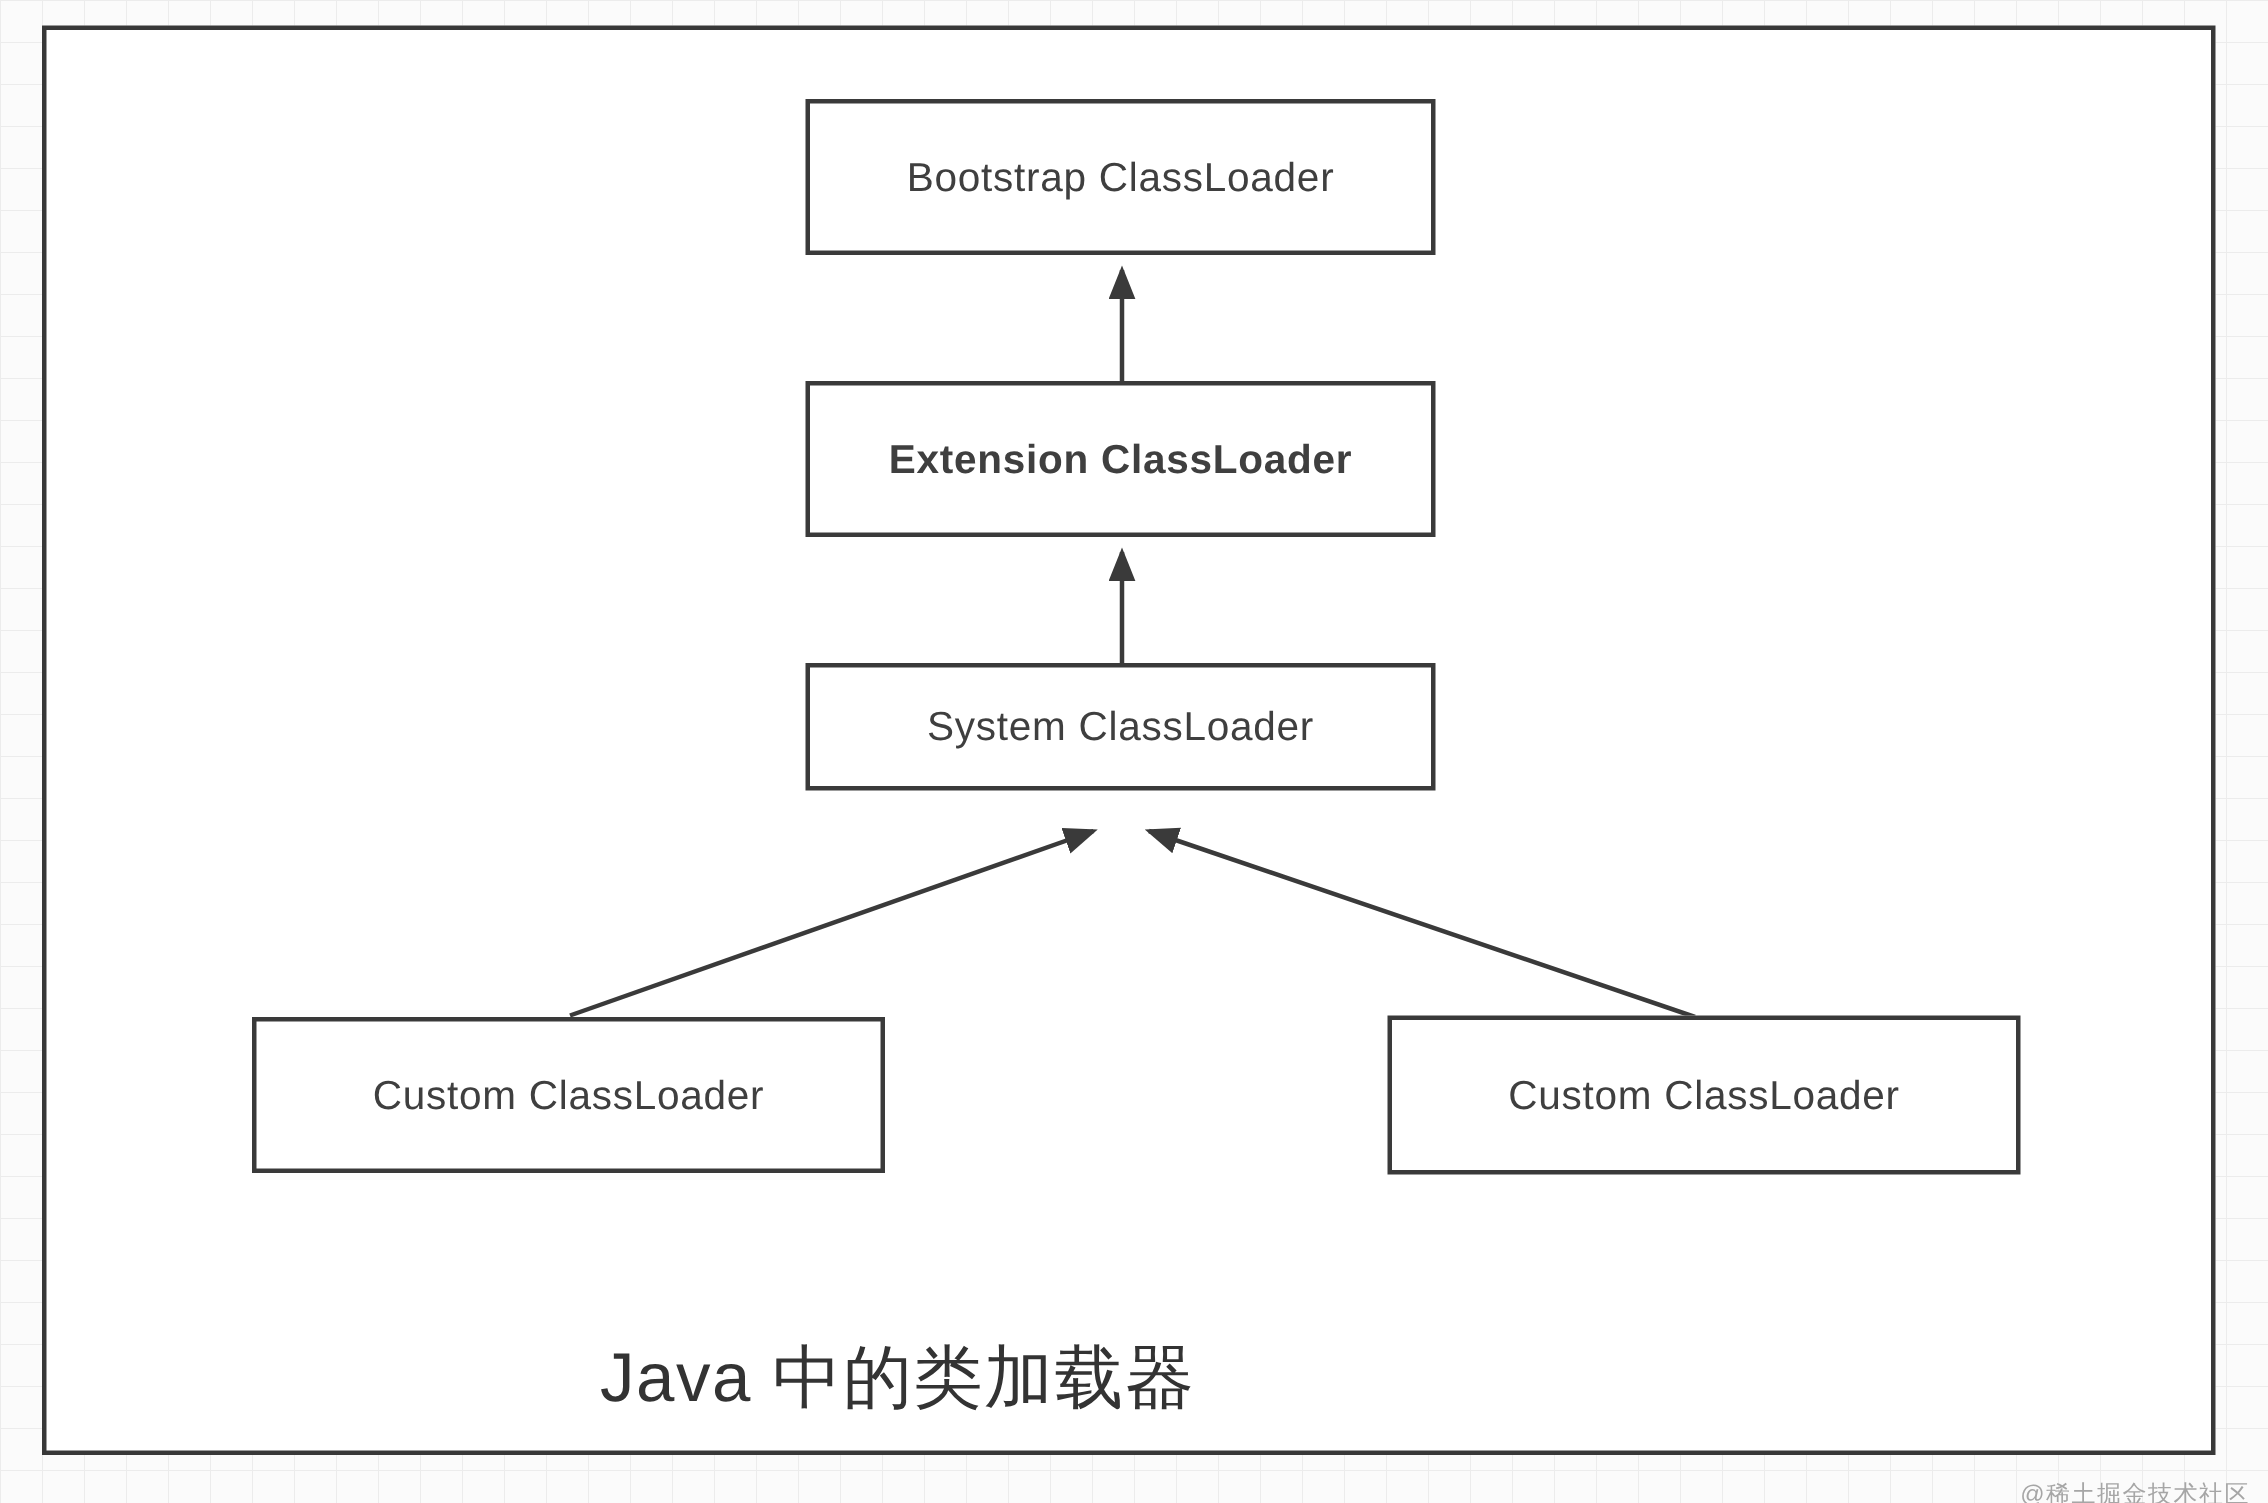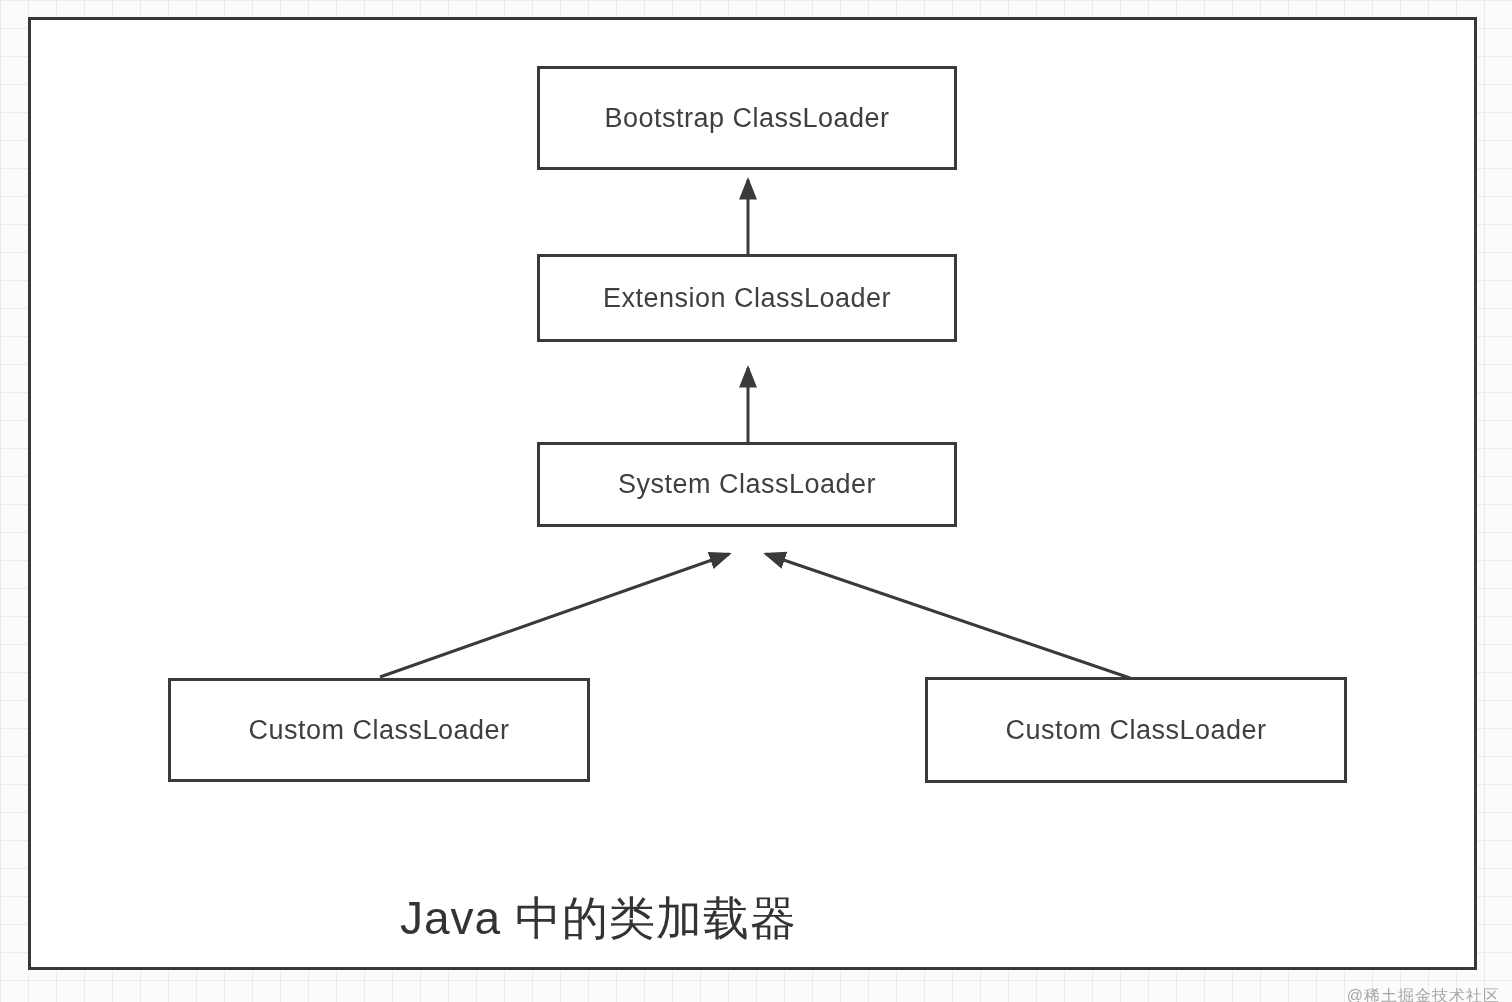--- a/index.html
+++ b/index.html
@@ -42,21 +42,21 @@
     display: flex;
     align-items: center;
     justify-content: center;
     font-size: 27px;
     letter-spacing: 0.5px;
     color: #3f3f3f;
     z-index: 2;
     text-align: right;
   }
   #node-bootstrap   { left: 537px; top: 66px;  width: 420px; height: 104px; }
-  #node-extension   { left: 537px; top: 254px; width: 420px; height: 88px; }
+  #node-extension   { left: 537px; top: 254px; width: 420px; height: 104px; font-weight: bold; }
   #node-system      { left: 537px; top: 442px; width: 420px; height: 85px; }
   #node-custom-left { left: 168px; top: 678px; width: 422px; height: 104px; }
   #node-custom-right{ left: 925px; top: 677px; width: 422px; height: 106px; }
 
   
   .edges-svg {
     position: absolute;
     left: 0; top: 0;
     width: 1512px;
     height: 1002px;

